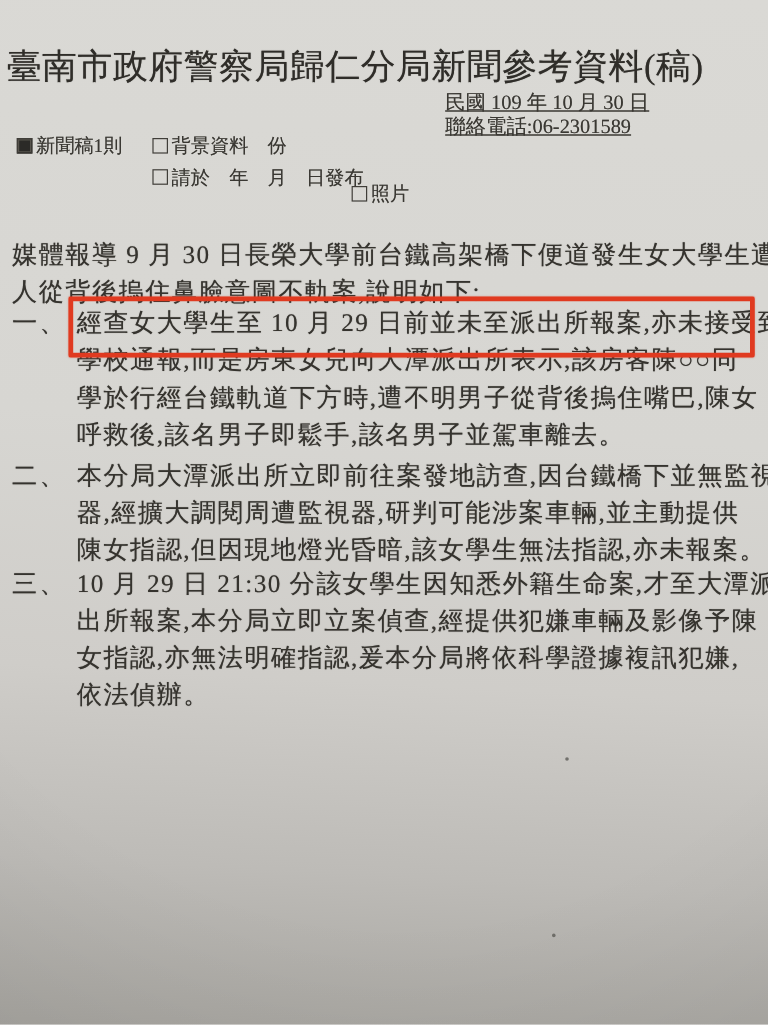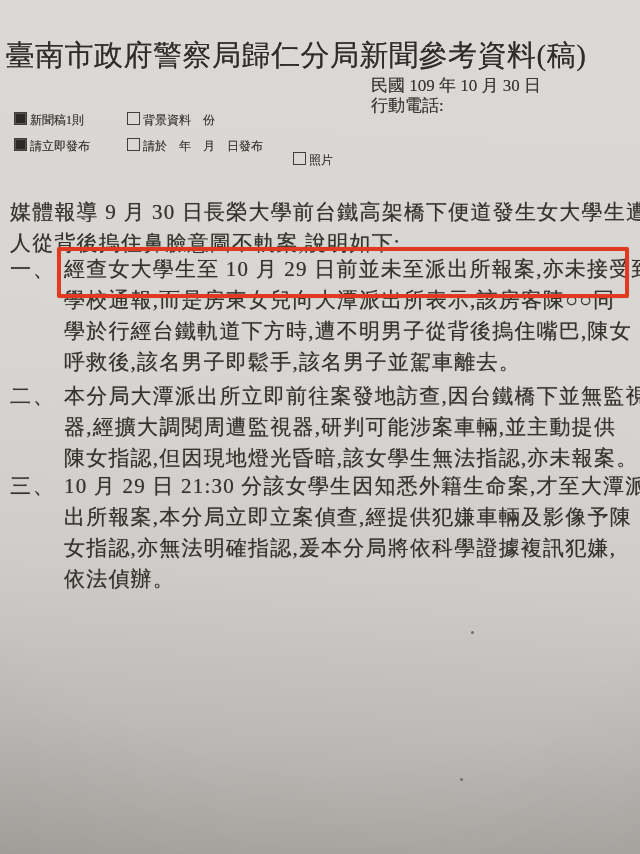--- a/index.html
+++ b/index.html
@@ -15,22 +15,22 @@
     color:#36342f;
   }
   .doc-title{
     position:absolute;top:36px;left:0;width:592px;
     font-size:29px;letter-spacing:0.5px;text-align:center;
     color:#2f2d29;font-weight:normal;margin:0;
     text-shadow:0 0 0.6px rgba(47,45,41,0.7);
     white-space:nowrap;
   }
   .meta{position:absolute;left:371px;top:76px;font-size:17px;color:#3a3833;}
-  .meta .mline{height:20px;line-height:20px;white-space:nowrap;text-shadow:0 0 0.5px rgba(58,56,51,0.6);}
-  .cb-item{position:absolute;font-size:12px;white-space:nowrap;color:#3a3833;text-shadow:0 0 0.5px rgba(58,56,51,0.6);}
+  .meta .mline{height:20px;line-height:20px;white-space:nowrap;text-shadow:0 0 0.5px rgba(58,56,51,0.6);text-decoration:underline;}
+  .cb-item{position:absolute;font-size:16px;white-space:nowrap;color:#3a3833;text-shadow:0 0 0.5px rgba(58,56,51,0.6);}
   .cb{
     display:inline-block;width:13px;height:13px;border:1.6px solid #403e39;
     vertical-align:-1px;margin-right:3px;background:transparent;box-sizing:border-box;
   }
   .cb[data-checked="true"]{background:#2b2a27;box-shadow:inset 0 0 0 1px #57544d;}
   .body-text{position:absolute;left:0;top:0;width:640px;font-size:21px;color:#35332e;}
   .bline{height:31px;line-height:31px;white-space:nowrap;letter-spacing:1.2px;text-shadow:0 0 0.7px rgba(53,51,46,0.65);}
   .intro{position:absolute;left:10px;top:197px;}
   .section{position:absolute;left:10px;}
   .sec-num{position:absolute;left:0;top:0;height:31px;line-height:31px;font-size:21px;letter-spacing:2px;text-shadow:0 0 0.7px rgba(53,51,46,0.65);}
@@ -50,36 +50,33 @@
 </style>
 </head>
 <body>
 
 <div class="page">
 
   <h1 class="doc-title">臺南市政府警察局歸仁分局新聞參考資料(稿)</h1>
 
   <div class="meta">
     <div class="mline">民國 109 年 10 月 30 日</div>
-    <div class="mline">行動電話:</div>
+    <div class="mline">聯絡電話:06-2301589</div>
   </div>
 
   <div class="cb-item" style="left:14px;top:112px;">
     <span class="cb" data-checked="true"></span><span>新聞稿1則</span>
   </div>
   <div class="cb-item" style="left:127px;top:112px;font-family:Liberation Mono, monospace;">
     <span class="cb" data-checked="false"></span><span>背景資料　份</span>
   </div>
   <div class="cb-item" style="left:293px;top:112px;margin-top:40px;">
     <span class="cb" data-checked="false"></span><span>照片</span>
   </div>
 
-  <div class="cb-item" style="left:14px;top:138px;">
-    <span class="cb" data-checked="true"></span><span>請立即發布</span>
-  </div>
   <div class="cb-item" style="left:127px;top:138px;text-align:center;">
     <span class="cb" data-checked="false"></span><span>請於　年　月　日發布</span>
   </div>
 
   <div class="body-text">
 
     <div class="intro">
       <div class="bline">媒體報導 9 月 30 日長榮大學前台鐵高架橋下便道發生女大學生遭</div>
       <div class="bline">人從背後摀住鼻臉意圖不軌案,說明如下:</div>
     </div>

